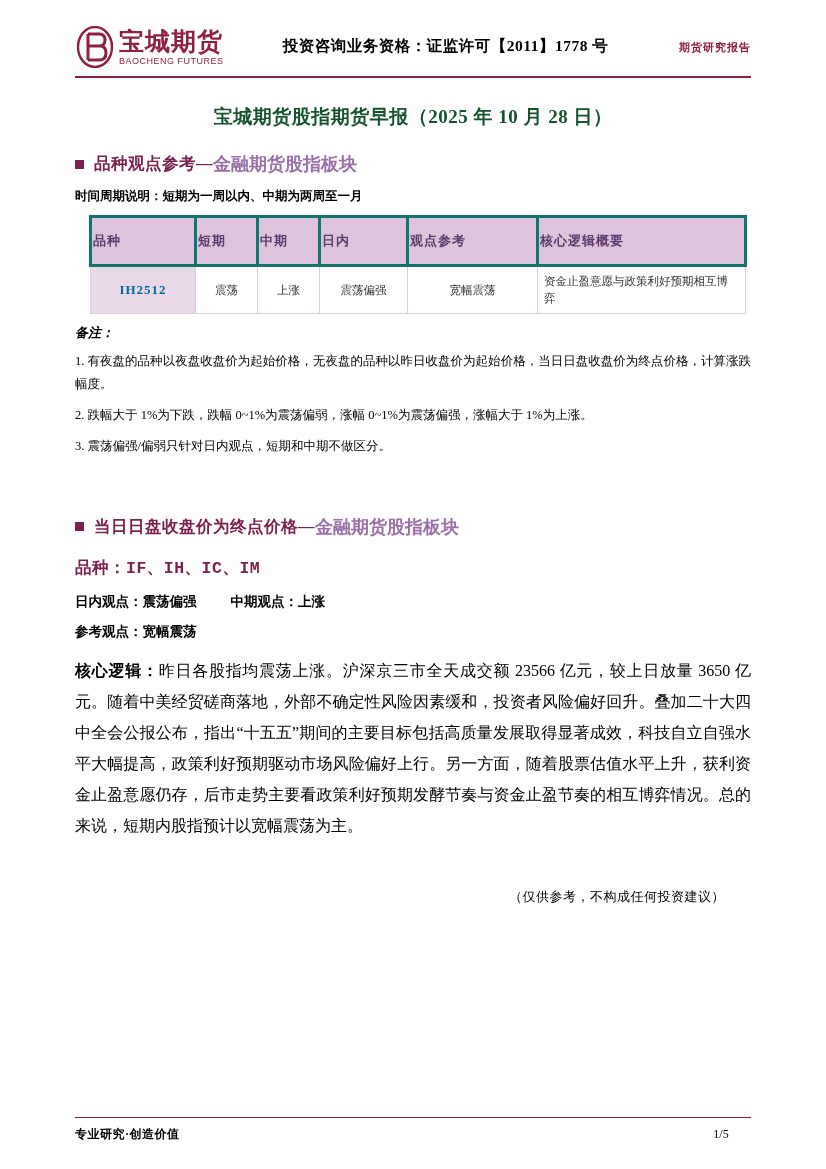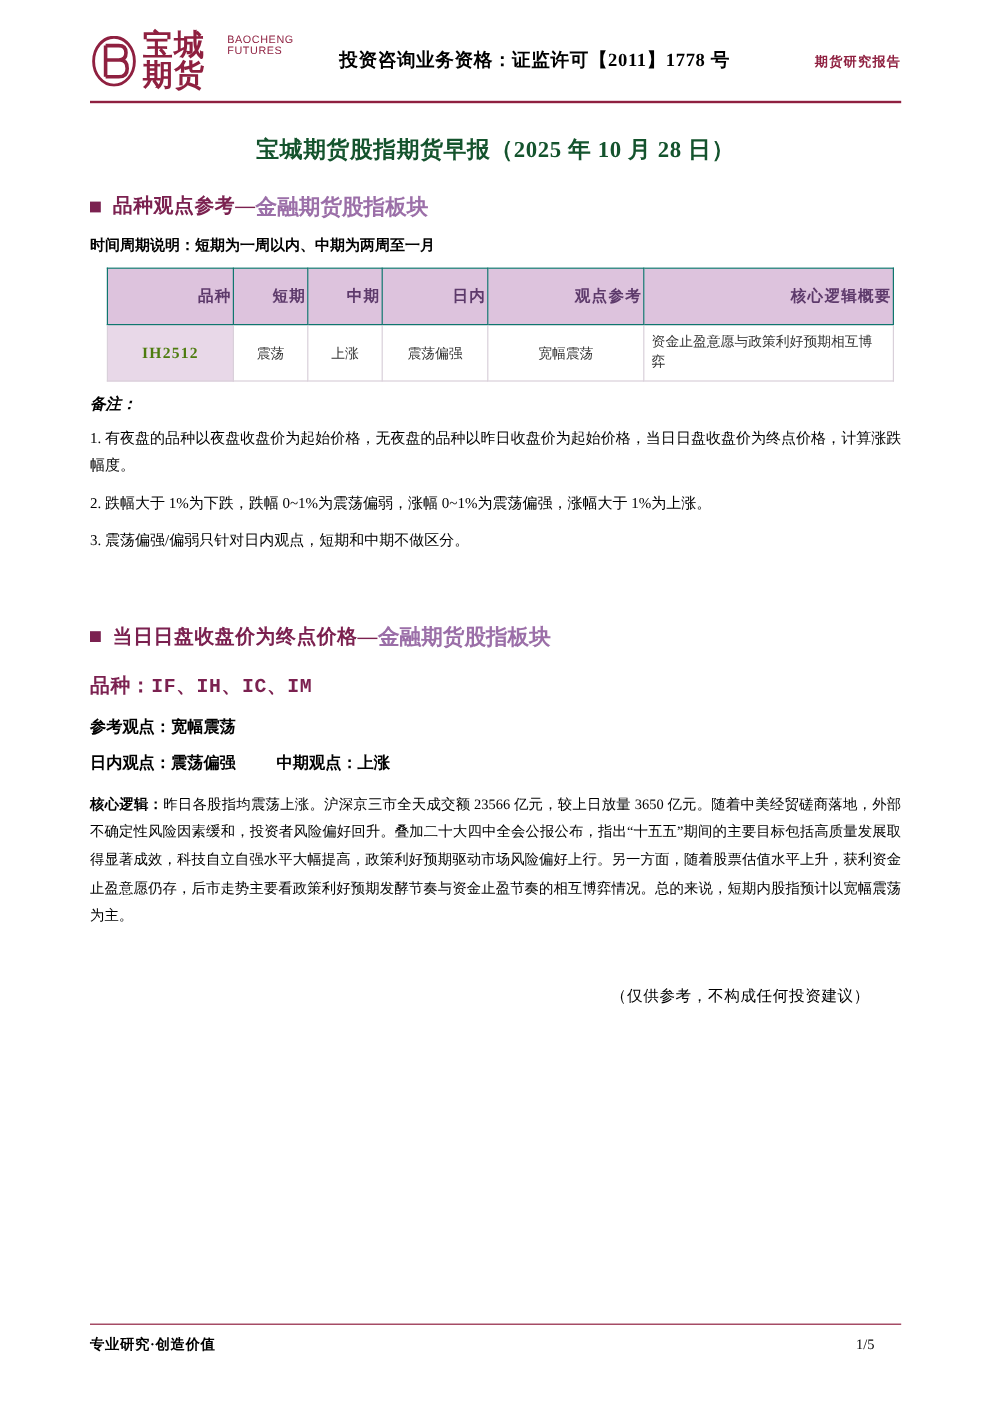--- a/index.html
+++ b/index.html
@@ -38,20 +38,21 @@
   .logo-mark {
     width: 40px;
     height: 42px;
     flex: 0 0 auto;
     position: relative;
     margin-right: 4px;
   }
   .logo-mark svg { display: block; }
   .logo-text {
     display: flex;
+    flex-direction: column;
     justify-content: center;
     line-height: 1;
   }
   .logo-cn {
     font-family: "Liberation Serif", serif;
     font-size: 25px;
     font-weight: bold;
     color: #8f2040;
     letter-spacing: 1px;
   }
@@ -130,35 +131,35 @@
     border-collapse: collapse;
     width: 655px;
     margin: 0 0 0 14px;
     table-layout: fixed;
   }
   table.var-table th {
     background: #ddc3dd;
     color: #5d3a6b;
     font-size: 13px;
     font-weight: bold;
-    border: 1px solid #0f766e;
+    border: 3px solid #0f766e;
     height: 44px;
-    text-align: right;
+    text-align: left;
     letter-spacing: 1px;
   }
   table.var-table td {
     border: 1px solid #d9d0da;
     font-size: 11.5px;
     text-align: center;
     height: 40px;
     color: #333;
   }
   table.var-table td.name-cell {
     background: #e8d8e8;
-    color: #4d7c0f;
+    color: #0369a1;
     font-weight: bold;
     font-size: 13px;
     letter-spacing: 1px;
   }
   table.var-table td.logic-cell {
     text-align: left;
     padding: 3px 6px;
     font-size: 11.5px;
     line-height: 1.45;
   }
@@ -186,41 +187,41 @@
     letter-spacing: 0.5px;
   }
   .view-row {
     font-size: 13.5px;
     font-weight: bold;
     margin: 12px 0;
   }
   .view-row .gap { display: inline-block; width: 34px; }
 
   .core-para {
-    font-size: 12px;
+    font-size: 16px;
     line-height: 1.95;
     text-align: justify;
     margin: 14px 0 0 0;
   }
   .core-para b { font-weight: bold; }
 
   .disclaimer {
     text-align: right;
     font-size: 13px;
     margin-top: 46px;
     padding-right: 26px;
     letter-spacing: 0.5px;
   }
 
   
   .footer {
     position: absolute;
     left: 75px;
     right: 75px;
-    bottom: 40px;
+    bottom: 26px;
   }
   .footer-rule {
     border-top: 1.5px solid #8f2040;
     margin-bottom: 8px;
   }
   .footer-row {
     display: flex;
     align-items: center;
     font-size: 12px;
     font-weight: bold;
@@ -300,25 +301,25 @@
 
   <div class="section-head" style="margin-top:56px;">
     <span class="bullet-sq"></span>
     <span class="sec-strong">当日日盘收盘价为终点价格—</span>
     <span class="sec-sub">金融期货股指板块</span>
   </div>
 
   <div class="variety-line">品种：IF、IH、IC、IM</div>
 
   <div class="view-row">
+    <span>日内观点：</span><span>震荡偏强</span><span class="gap"></span><span>中期观点：</span><span>上涨</span>
+  </div>
+
+  <div class="view-row">
     <span>参考观点：</span><span>宽幅震荡</span>
-  </div>
-
-  <div class="view-row">
-    <span>日内观点：</span><span>震荡偏强</span><span class="gap"></span><span>中期观点：</span><span>上涨</span>
   </div>
 
   <div class="core-para">
     <b>核心逻辑：</b><span>昨日各股指均震荡上涨。沪深京三市全天成交额 23566 亿元，较上日放量 3650 亿元。随着中美经贸磋商落地，外部不确定性风险因素缓和，投资者风险偏好回升。叠加二十大四中全会公报公布，指出“十五五”期间的主要目标包括高质量发展取得显著成效，科技自立自强水平大幅提高，政策利好预期驱动市场风险偏好上行。另一方面，随着股票估值水平上升，获利资金止盈意愿仍存，后市走势主要看政策利好预期发酵节奏与资金止盈节奏的相互博弈情况。总的来说，短期内股指预计以宽幅震荡为主。</span>
   </div>
 
   <div class="disclaimer">（仅供参考，不构成任何投资建议）</div>
 
   <div class="footer">
     <div class="footer-rule"></div>

